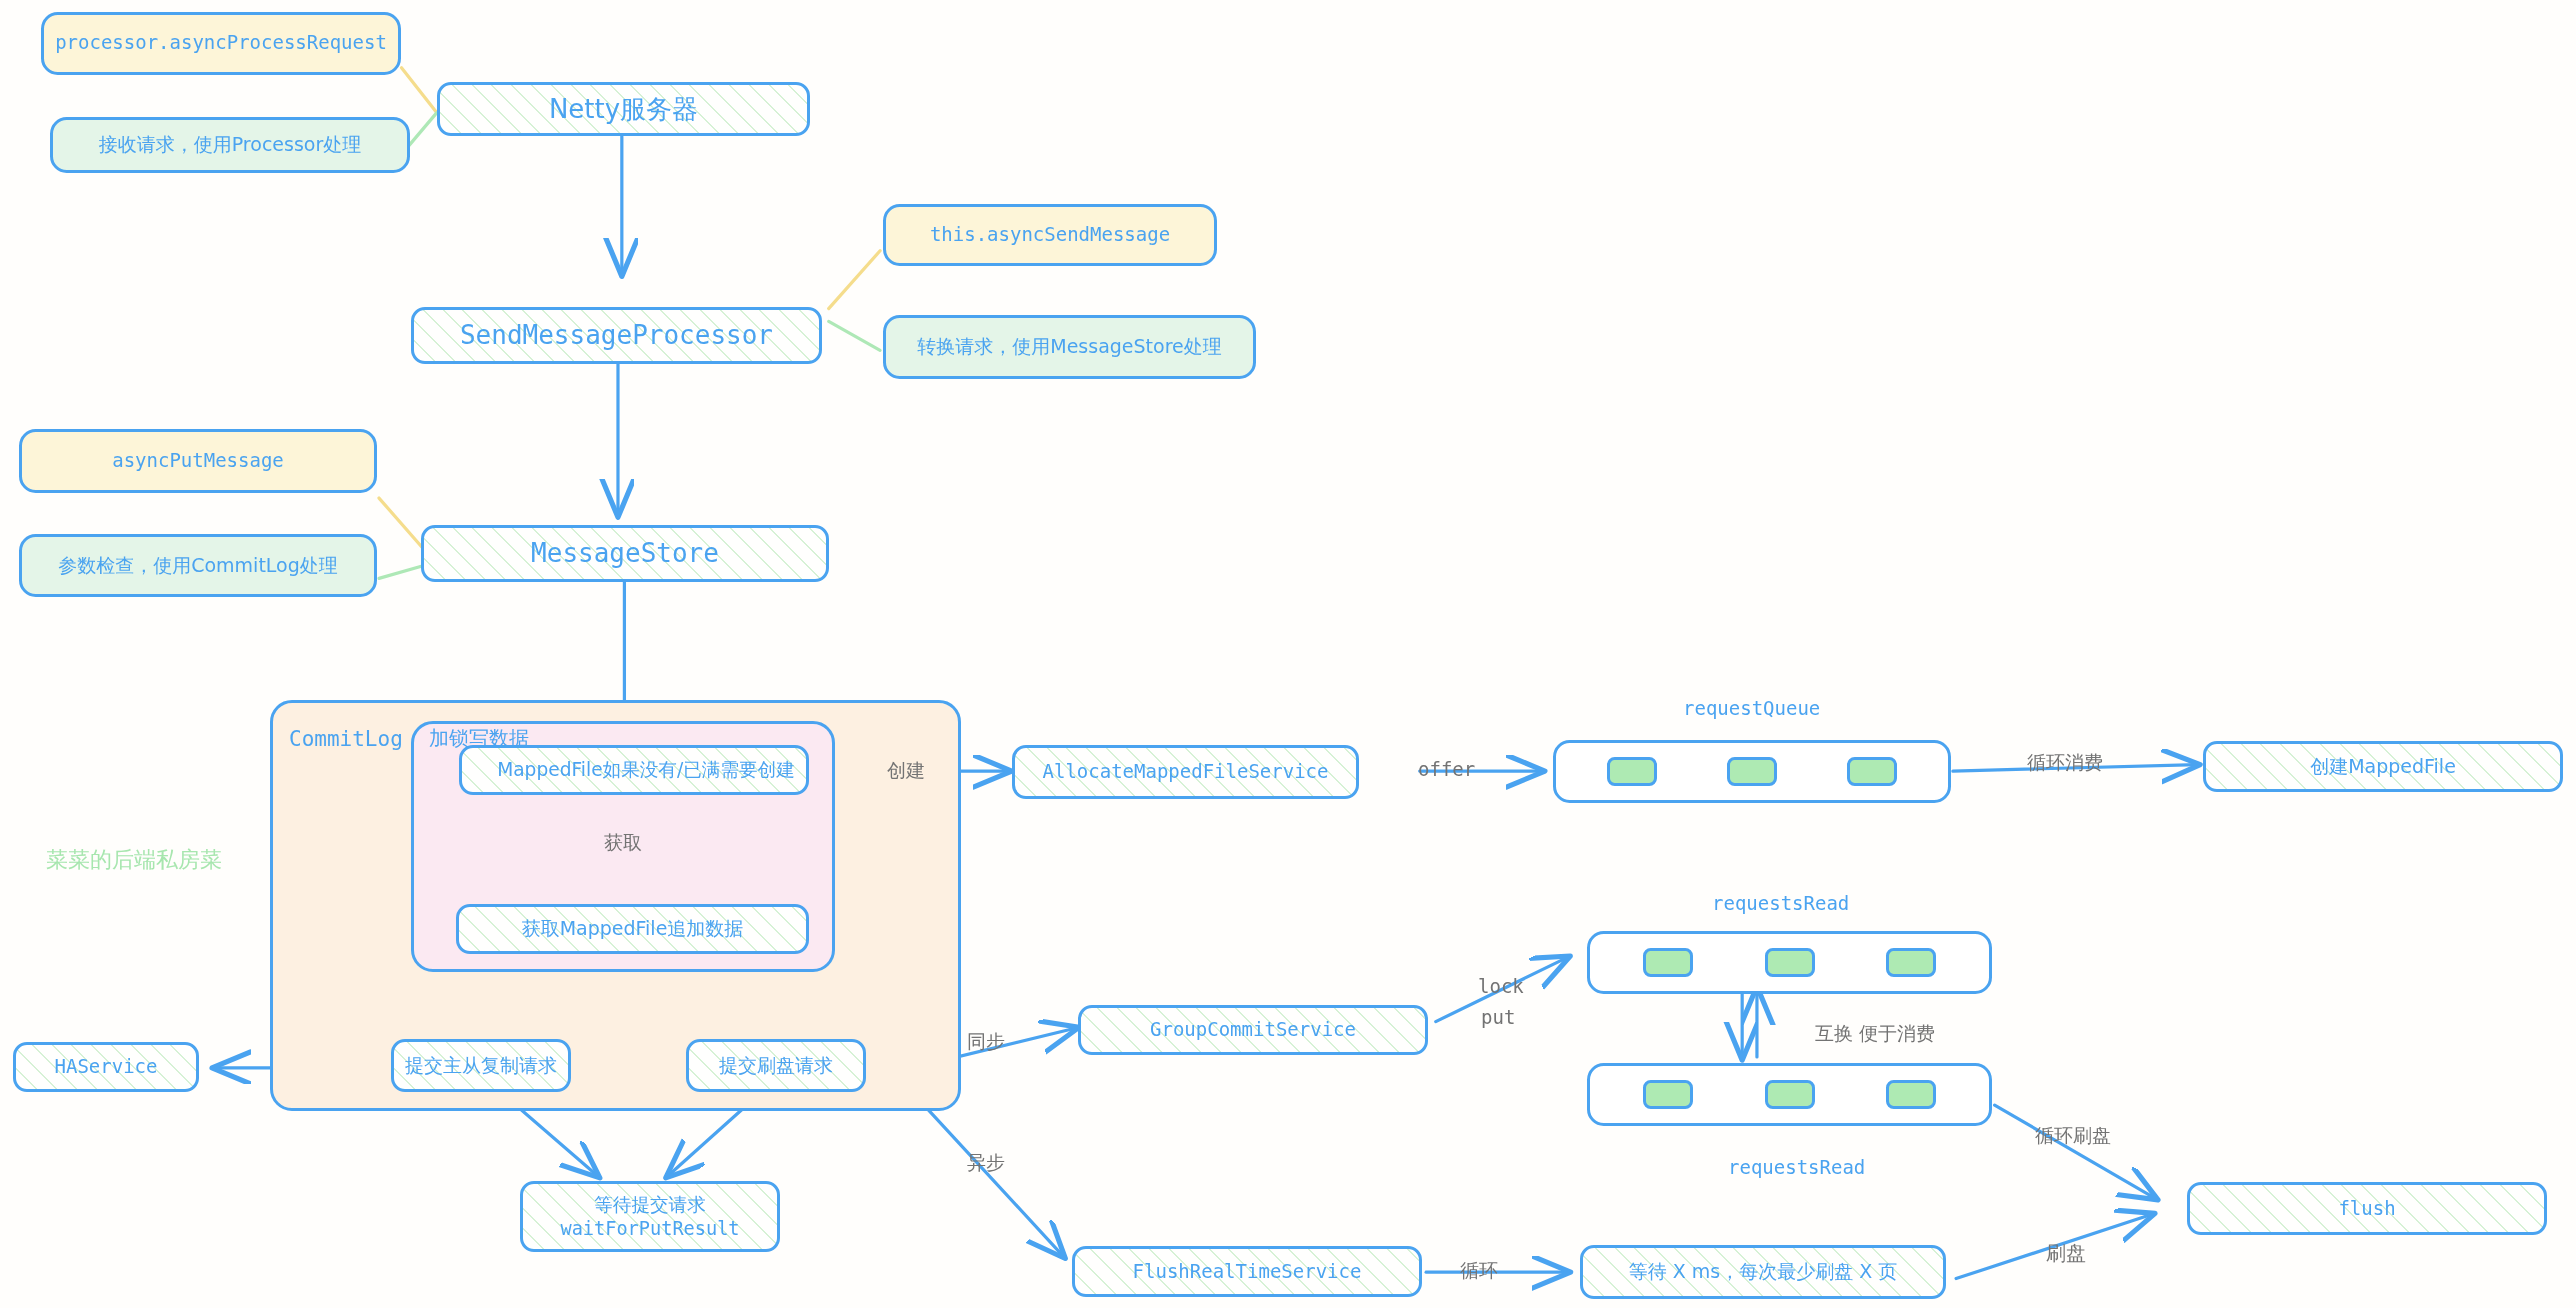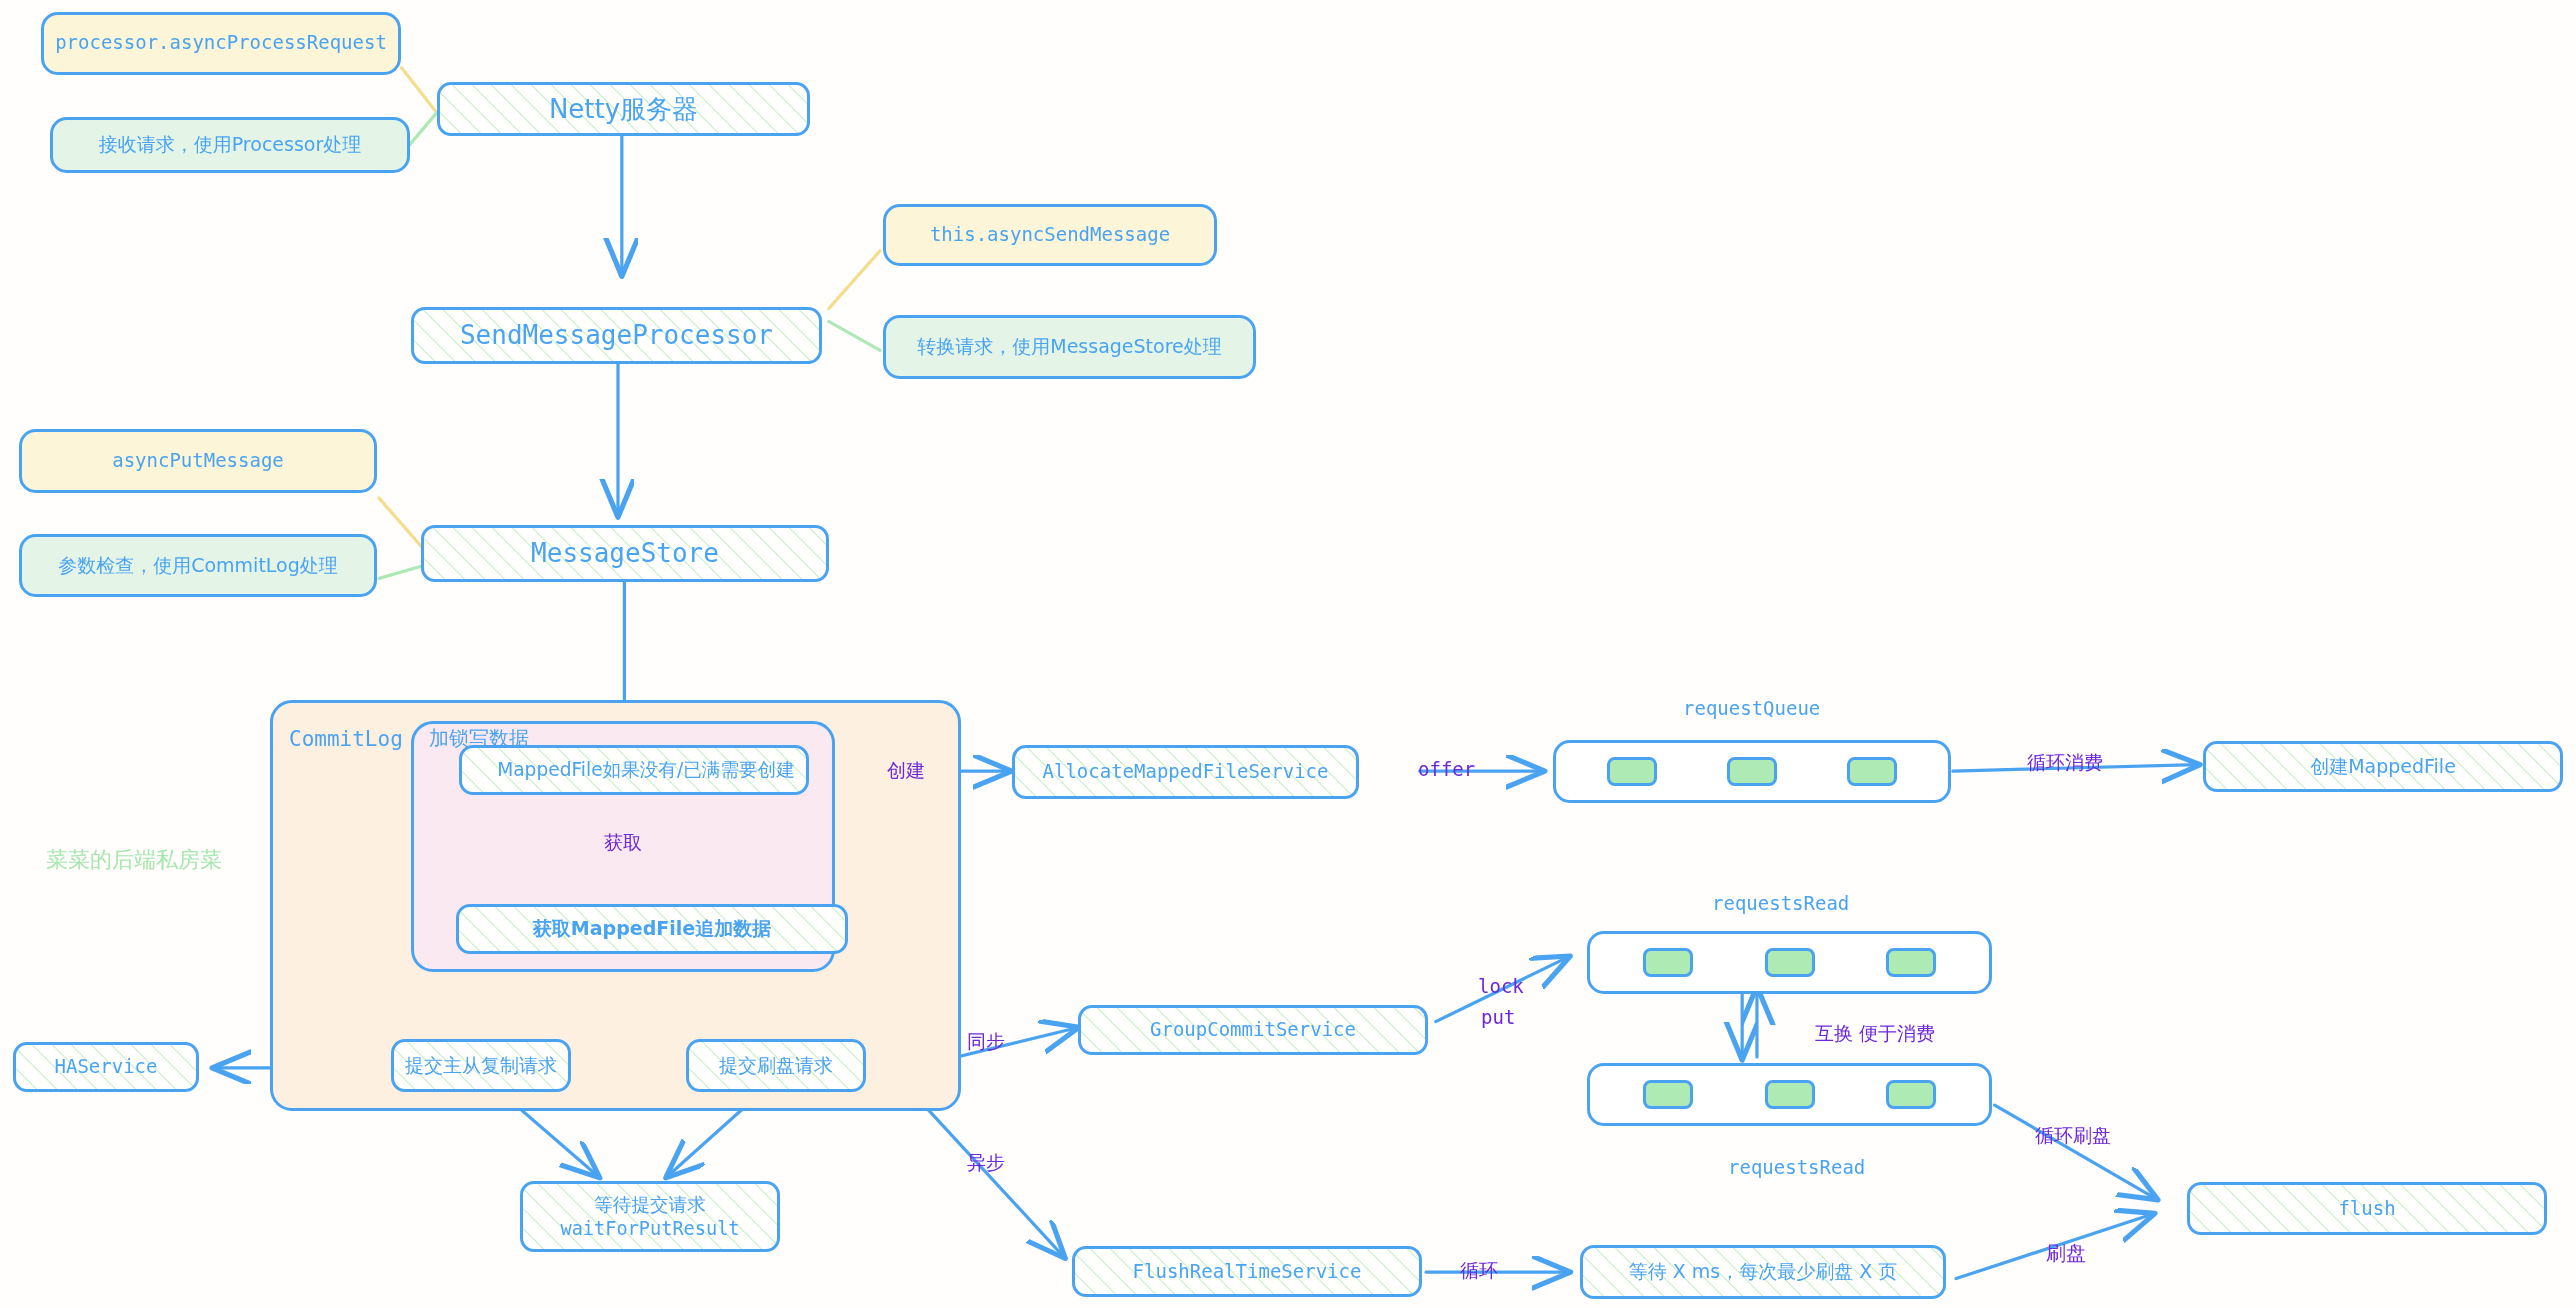--- a/index.html
+++ b/index.html
@@ -57,21 +57,21 @@
     width:50px;height:29.6px;background:#aeeab3;
     border:3.2px solid #4aa3f0;border-radius:7.7px;box-sizing:border-box;
   }
   .queue-label{
     position:absolute;color:#4aa3f0;white-space:nowrap;
     font-family:"DejaVu Sans Mono","Liberation Mono",monospace;
   }
 
   
   .elabel{
-    position:absolute;color:#6d28d9;white-space:nowrap;
+    position:absolute;color:#737373;white-space:nowrap;
     font-family:"DejaVu Sans Mono","Liberation Mono",monospace;
   }
   .elabel.han{font-family:"DejaVu Sans","Liberation Sans",sans-serif;}
 
   .watermark{
     position:absolute;color:#a7e6ae;white-space:nowrap;
     font-family:"DejaVu Sans","Liberation Sans",sans-serif;
   }
   .two-line{flex-direction:column;}
 </style>
@@ -186,21 +186,21 @@
   </div>
 
   <div class="node hatch han" style="left:459px;top:745px;width:350px;height:50px;font-size:18.6px;padding-left:24px;">
     <span>MappedFile如果没有/已满需要创建</span>
   </div>
 
   <div class="elabel han" style="left:604px;top:830px;font-size:19px;">
     <span>获取</span>
   </div>
 
-  <div class="node hatch han" style="left:456px;top:904px;width:392px;height:50px;font-size:19px;font-weight:bold;">
+  <div class="node hatch han" style="left:456px;top:904px;width:353px;height:50px;font-size:19px;">
     <span>获取MappedFile追加数据</span>
   </div>
 
   <div class="node hatch han" style="left:391px;top:1039px;width:180px;height:53px;font-size:19px;">
     <span>提交主从复制请求</span>
   </div>
 
   <div class="node hatch han" style="left:686px;top:1039px;width:180px;height:53px;font-size:19px;">
     <span>提交刷盘请求</span>
   </div>

